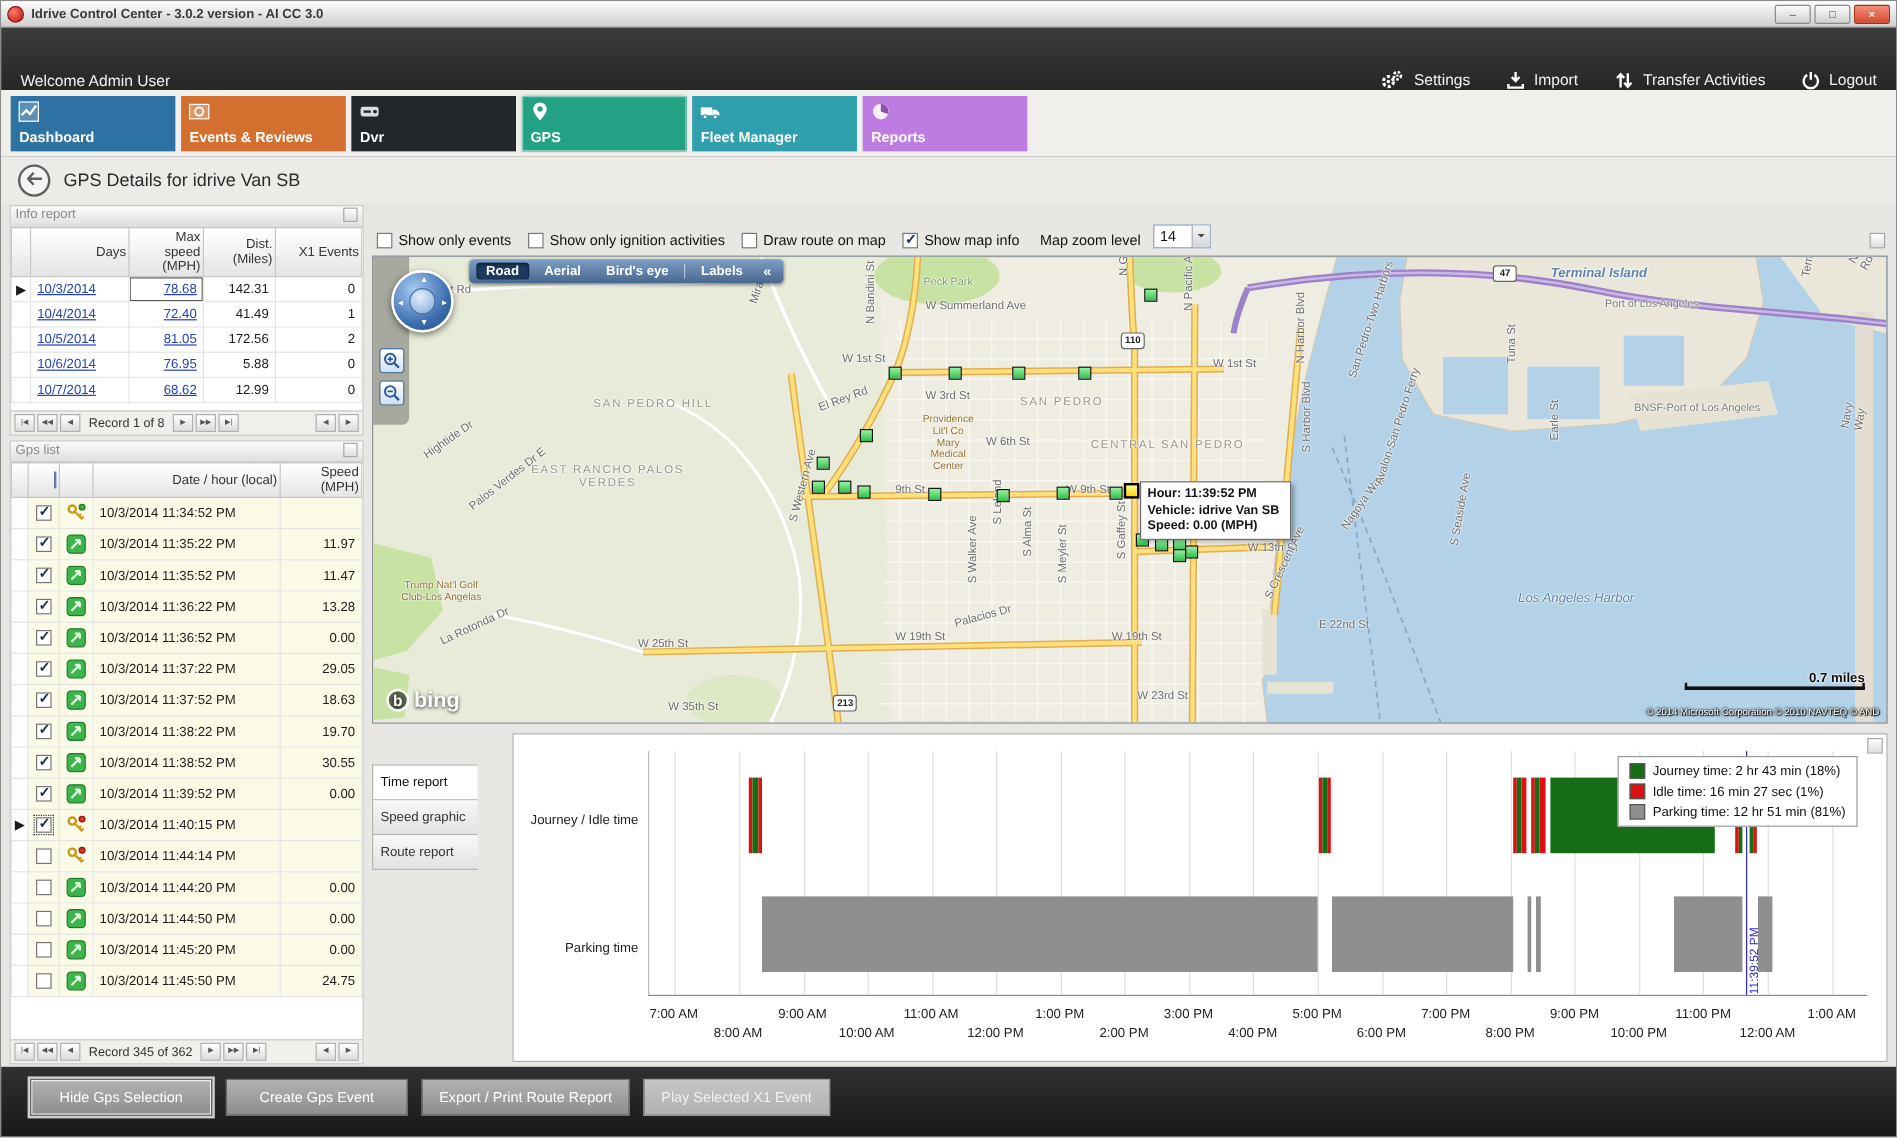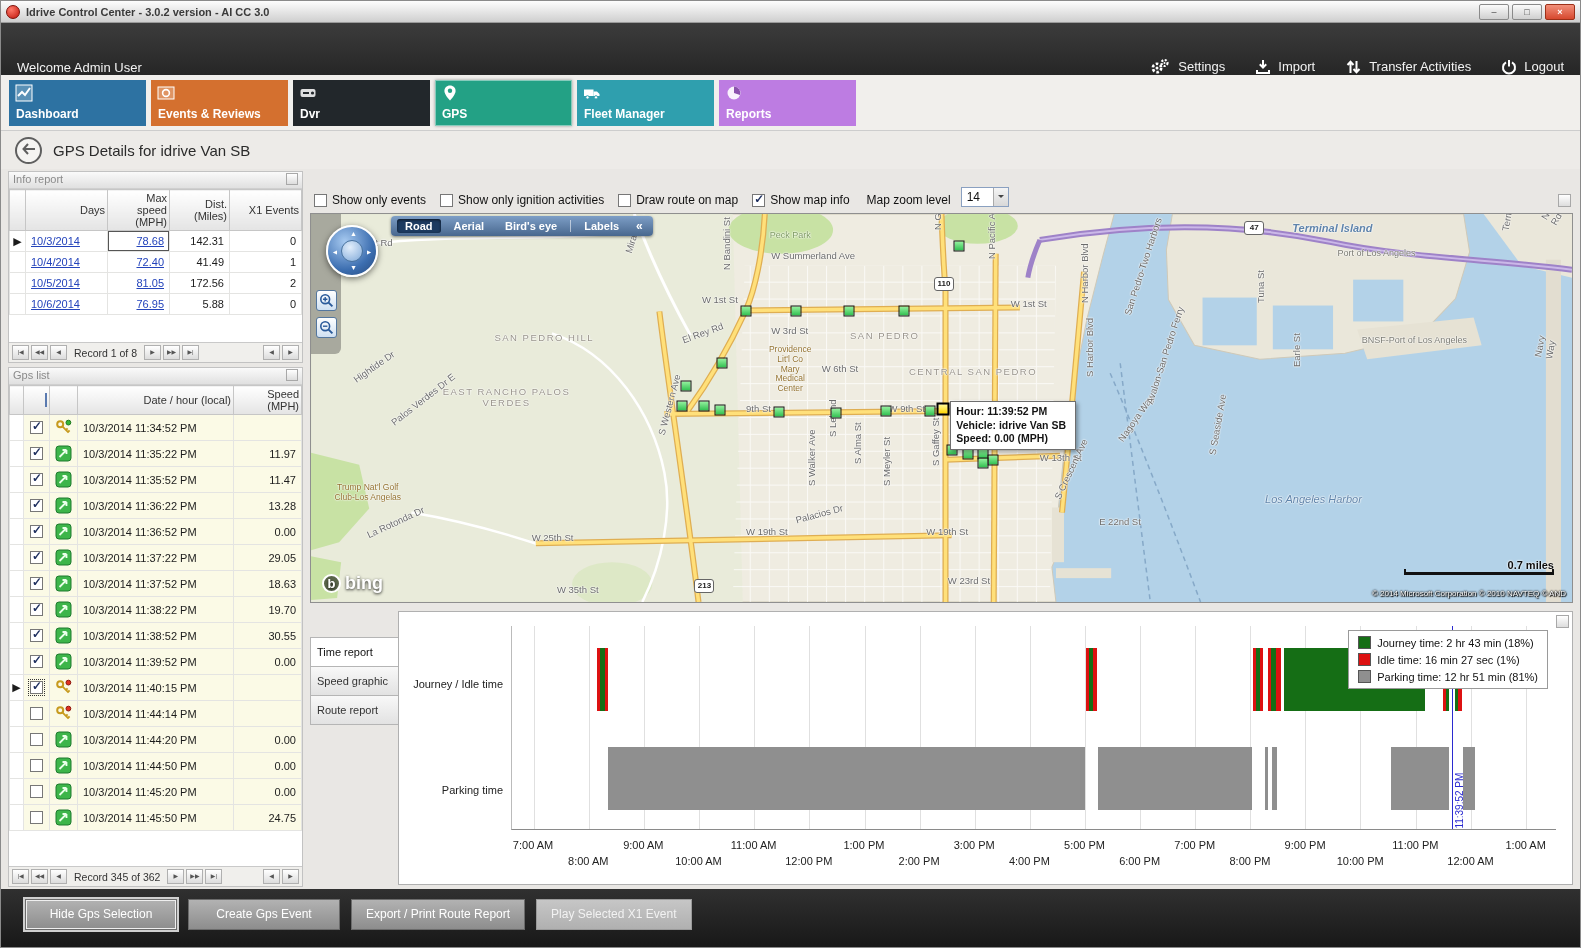--- a/index.html
+++ b/index.html
@@ -117,21 +117,21 @@
   .scale{position:absolute;right:18px;bottom:27px;width:150px;z-index:6;}
   .scale .stext{text-align:right;font-size:11px;font-weight:bold;color:#0d0d0d;text-shadow:0 0 2px #fff,0 0 2px #fff;}
   .scale .sbar{height:3px;background:#111;margin-top:1px;position:relative;}
   .scale .sbar::before,.scale .sbar::after{content:"";position:absolute;top:-3px;width:2px;height:6px;background:#111;}
   .scale .sbar::before{left:0;}
   .scale .sbar::after{right:0;}
   .copyright{position:absolute;right:6px;bottom:4px;font-size:8px;color:#fff;text-shadow:0 0 2px #000,0 0 2px #000,1px 1px 1px #000;z-index:6;}
 
   
   .h-splitter{height:8px;flex:none;cursor:row-resize;}
-  .chart-wrap{flex:1;display:flex;min-height:0;padding-bottom:2px;}
+  .chart-wrap{flex:1;display:flex;min-height:0;padding-bottom:2px;gap:29px;}
   .chart-tabs{width:88px;flex:none;padding-top:26px;display:flex;flex-direction:column;}
   .chart-tab{border:1px solid #b5b5b5;border-right:none;background:linear-gradient(#f8f8f8,#e2e2e2);font-size:11px;color:#333;padding:8px 6px;cursor:pointer;}
   .chart-tab + .chart-tab{border-top:none;}
   .chart-tab.active{background:#fff;color:#111;}
   .chart-area{flex:1;background:#fff;border:1px solid #b0b0b0;position:relative;min-width:0;}
   .abs-tr{position:absolute;right:3px;top:3px;margin:0;z-index:9;}
   .row-label{position:absolute;left:4px;width:100px;text-align:right;font-size:11px;color:#222;z-index:2;}
   .rl-journey{top:66px;}
   .rl-parking{top:172px;}
   .plot{position:absolute;left:112px;right:16px;top:14px;bottom:54px;border-left:1px solid #bbb;border-bottom:1px solid #8a8a8a;}
@@ -302,20 +302,27 @@
                   <td class="c-left"><a class="cell-link">10/5/2014</a></td>
                   <td class="c-right"><a class="cell-link">81.05</a></td>
                   <td class="c-right">172.56</td>
                   <td class="c-right">2</td>
                 </tr>
                 <tr>
                   <td class="rowind"></td>
                   <td class="c-left"><a class="cell-link">10/6/2014</a></td>
                   <td class="c-right"><a class="cell-link">76.95</a></td>
                   <td class="c-right">5.88</td>
+                  <td class="c-right">0</td>
+                </tr>
+                <tr>
+                  <td class="rowind"></td>
+                  <td class="c-left"><a class="cell-link">10/7/2014</a></td>
+                  <td class="c-right"><a class="cell-link">68.62</a></td>
+                  <td class="c-right">12.99</td>
                   <td class="c-right">0</td>
                 </tr>
               </tbody>
           </table>
         </div>
         <div class="pager">
           <span class="pgroup">
               <span class="pbtn">|◀</span>
               <span class="pbtn">◀◀</span>
               <span class="pbtn">◀</span>

